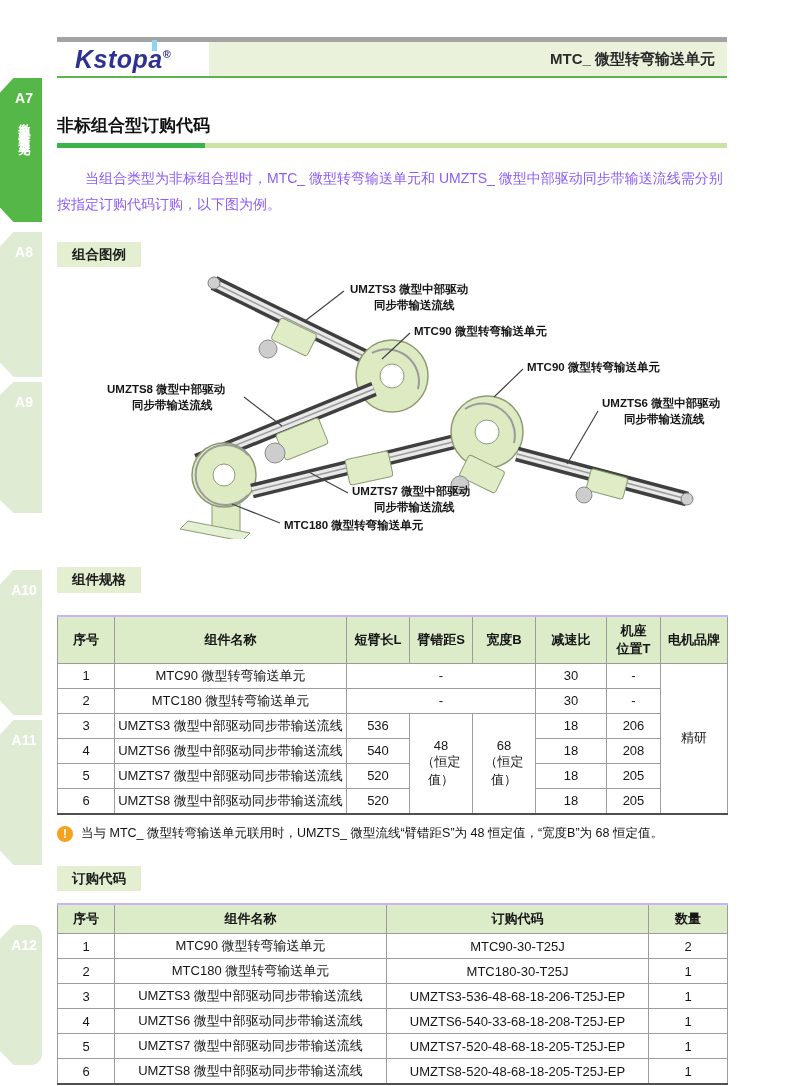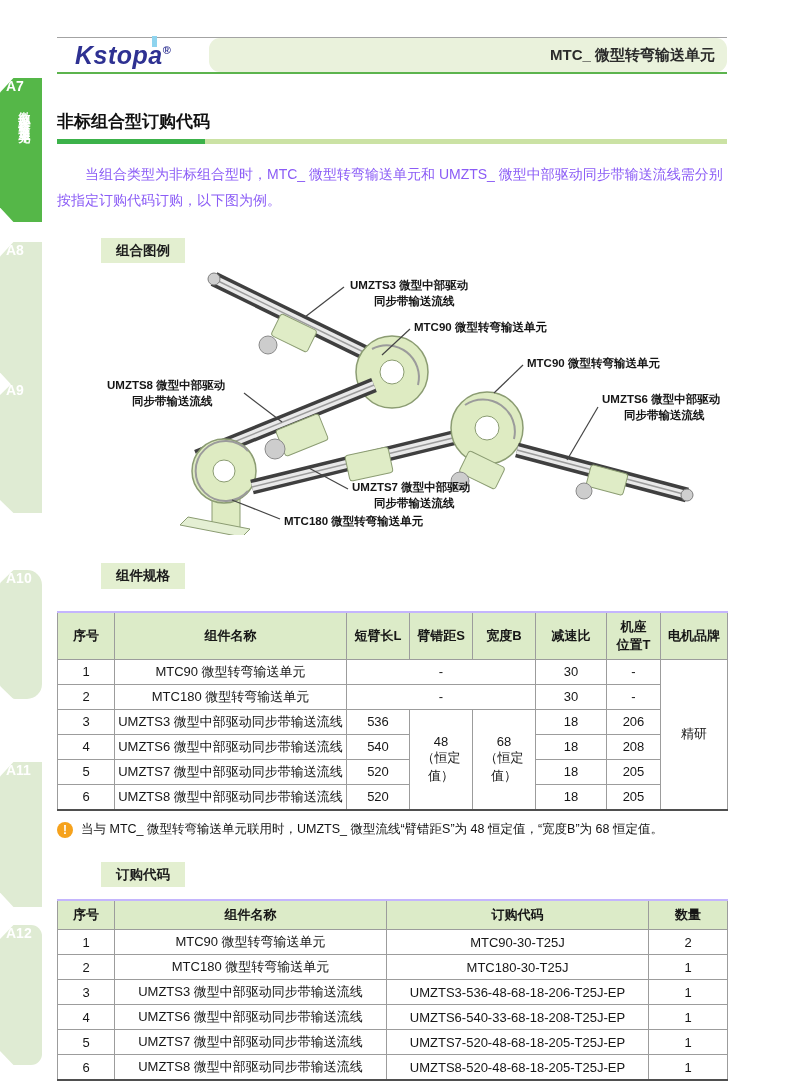--- a/index.html
+++ b/index.html
@@ -4,53 +4,53 @@
 <style>
   html,body{margin:0;padding:0;}
   body{
     width:800px;height:1086px;background:#ffffff;position:relative;overflow:hidden;
     font-family:"Liberation Sans","DejaVu Sans",sans-serif;color:#1a1a1a;
   }
   
   .sidebar-tab{
     position:absolute;left:0;width:42px;box-sizing:border-box;
     clip-path:polygon(32% 0,100% 0,100% 100%,32% 100%,0 90%,0 10%);
-    background:#dfebd3;color:#ffffff;text-align:left;padding-left:6px;
+    background:#dfebd3;color:#ffffff;text-align:center;padding-top:12px;padding-left:6px;
     font-weight:bold;font-size:14px;
   }
   .sidebar-tab.active{background:#55b748;}
   .tab-a7{top:78px;height:144px;}
-  .tab-a8{top:242px;height:145px;}
+  .tab-a8{top:232px;height:145px;}
   .tab-a9{top:382px;height:131px;}
-  .tab-a10{top:570px;height:129px;border-radius:15px;}
-  .tab-a11{top:762px;height:145px;}
+  .tab-a10{top:570px;height:145px;}
+  .tab-a11{top:720px;height:145px;}
   .tab-a12{top:925px;height:140px;border-radius:11px;}
   .tab-vertical{
     display:block;margin:8px auto 0;writing-mode:vertical-rl;text-orientation:upright;
     font-size:12px;font-weight:bold;letter-spacing:3px;color:#ffffff;
   }
   
   .content{position:absolute;left:57px;top:0;width:670px;}
   .topbar{
     margin-top:37px;display:flex;align-items:stretch;height:34px;
-    border-top:1px solid #a3a3a3;border-bottom:2px solid #5cb44e;
+    border-top:5px solid #a3a3a3;border-bottom:2px solid #5cb44e;
   }
   .logo-box{width:152px;background:#ffffff;display:flex;align-items:center;padding-left:18px;box-sizing:border-box;}
   .logo{font-weight:bold;font-style:italic;font-size:25px;color:#2e3192;letter-spacing:.5px;position:relative;line-height:1;}
   .logo .blue-bar{position:absolute;right:14px;top:-7px;width:5px;height:11px;background:#8fd4ee;}
   .logo sup{font-size:11px;font-style:normal;vertical-align:10px;}
-  .banner{flex:1;background:#eaf2dc;display:flex;align-items:center;justify-content:flex-end;padding-right:12px;font-weight:bold;font-size:15px;color:#2b2b2b;border-radius:11px;}
+  .banner{flex:1;background:#eaf2dc;display:flex;align-items:center;justify-content:flex-end;padding-right:12px;font-weight:bold;font-size:15px;color:#2b2b2b;}
   .section-title{margin-top:36px;font-size:17px;font-weight:bold;color:#111;}
   .title-underline{margin-top:6px;display:flex;height:5px;}
   .title-underline .dark{width:148px;background:#3cb24a;}
   .title-underline .light{flex:1;background:#cbe2a4;}
   .intro{margin-top:18px;font-size:14px;line-height:1.85;text-indent:2em;color:#8b5cf6;}
   .chip{
     display:inline-block;background:#e3efd0;color:#1c1c1c;font-weight:bold;font-size:13.5px;
-    padding:6px 15px;line-height:1;margin-left:44px;
+    padding:6px 15px;line-height:1;
   }
   .chip-row{margin-top:24px;}
   .diagram-wrap{margin-top:2px;}
   
   table{border-collapse:collapse;width:670px;table-layout:fixed;
         border-top:2px solid #c4b5fd;border-bottom:2px solid #4f4f4f;}
   th,td{border:1px solid #9c9c9c;text-align:center;vertical-align:middle;}
   th{background:#dcebc8;font-size:13px;font-weight:bold;padding:5px 2px;color:#161616;}
   td{font-size:13px;padding:3px 2px;color:#161616;}
   .spec-table{margin-top:22px;}

